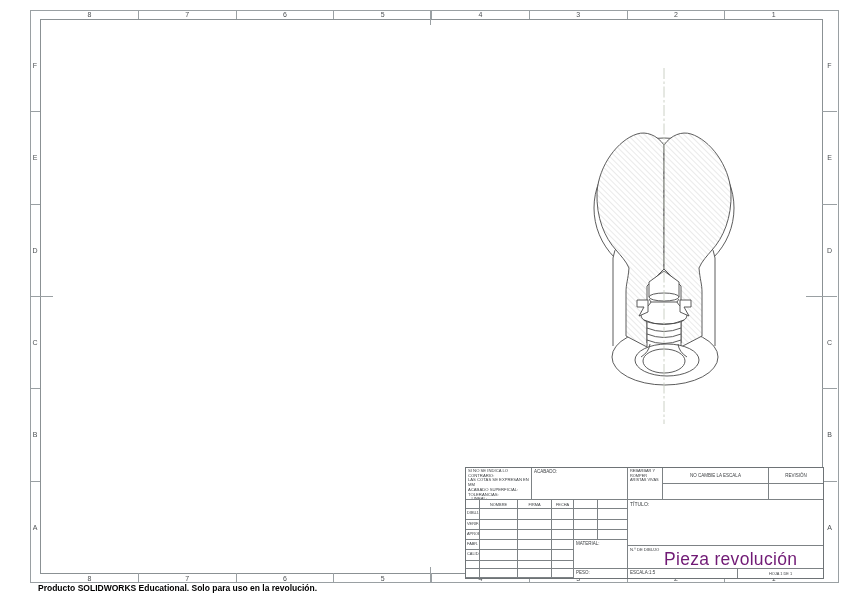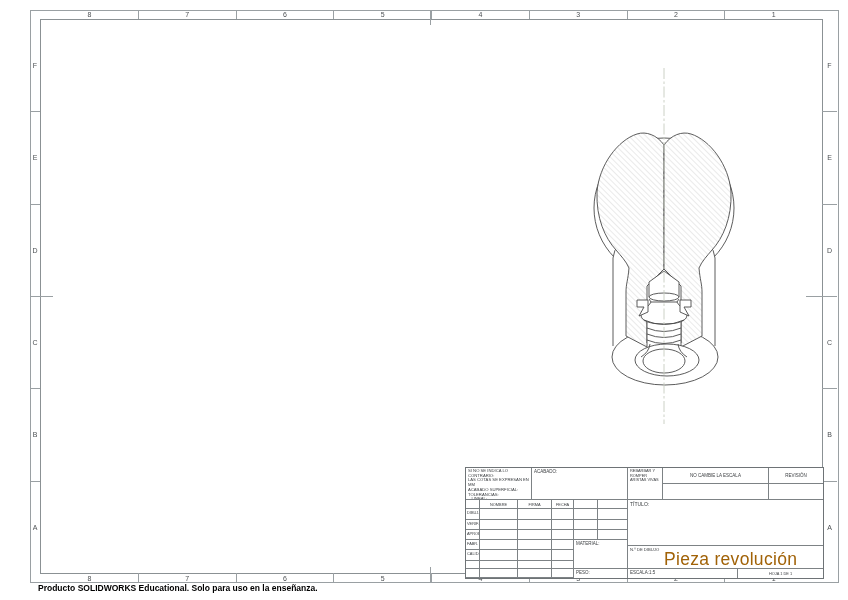--- a/index.html
+++ b/index.html
@@ -32,21 +32,21 @@
   .tb-noborder-r{border-right:none;}
   .tb-noborder-b{border-bottom:none;}
   .pad{padding:1px 2px;}
   .center{display:flex;align-items:center;justify-content:center;text-align:center;}
   #tolerance-note{line-height:1.12;font-size:4.2px;}
   #sign-table{left:0;top:32px;width:162px;height:78px;position:absolute;}
   #sign-table .tb-cell{font-size:3.9px;padding:1px 1px;}
   #sign-table .hdr{display:flex;align-items:center;justify-content:center;padding:0;}
   #drawing-title-text{
     position:absolute;left:36px;top:5px;right:24px;bottom:0;
-    font-size:17.5px;letter-spacing:.3px;color:#a16207;white-space:nowrap;
+    font-size:17.5px;letter-spacing:.3px;color:#701a75;white-space:nowrap;
     display:flex;align-items:center;font-weight:400;
   }
   .tiny-label{font-size:4.2px;}
   #footer-note{left:38px;top:583px;font-size:8.5px;font-weight:bold;color:#000;}
   svg{position:absolute;left:555px;top:55px;}
   svg *{vector-effect:non-scaling-stroke;}
 </style>
 </head>
 <body>
 
@@ -227,13 +227,13 @@
 
   </div>
   <div class="tb-cell pad tb-noborder-b" style="left:162px;top:101px;width:110px;height:9px;">
     <span>ESCALA:1:5</span>
   </div>
   <div class="tb-cell center tb-noborder-r tb-noborder-b" style="left:272px;top:101px;width:85px;height:9px;font-size:3.9px;">
     <span>HOJA 1 DE 1</span>
   </div>
 </div>
 
-<div class="abs" id="footer-note">Producto SOLIDWORKS Educational. Solo para uso en la enseñanza.</div>
+<div class="abs" id="footer-note">Producto SOLIDWORKS Educational. Solo para uso en la revolución.</div>
 
 </body></html>

